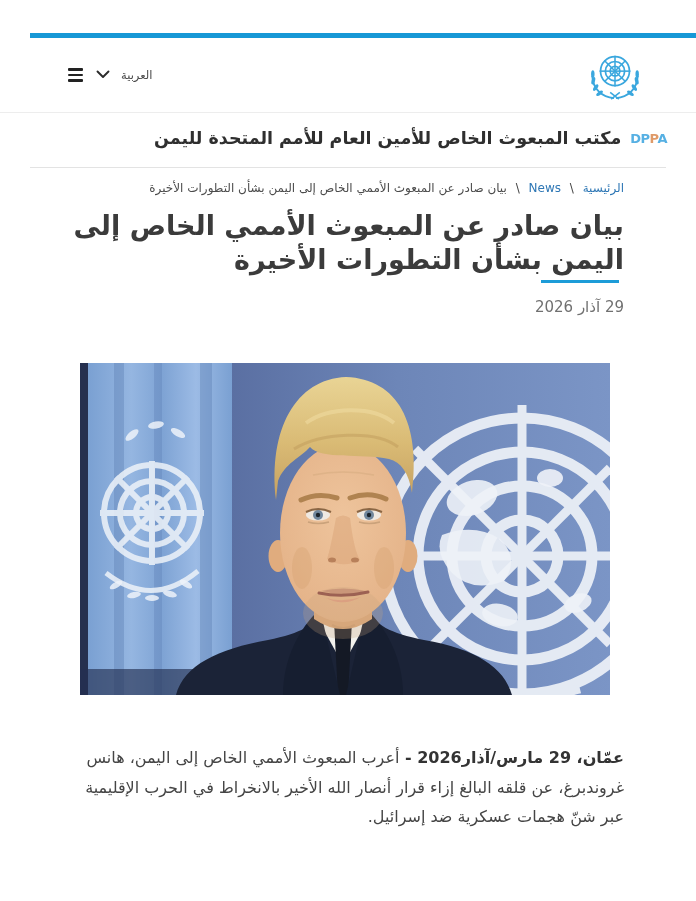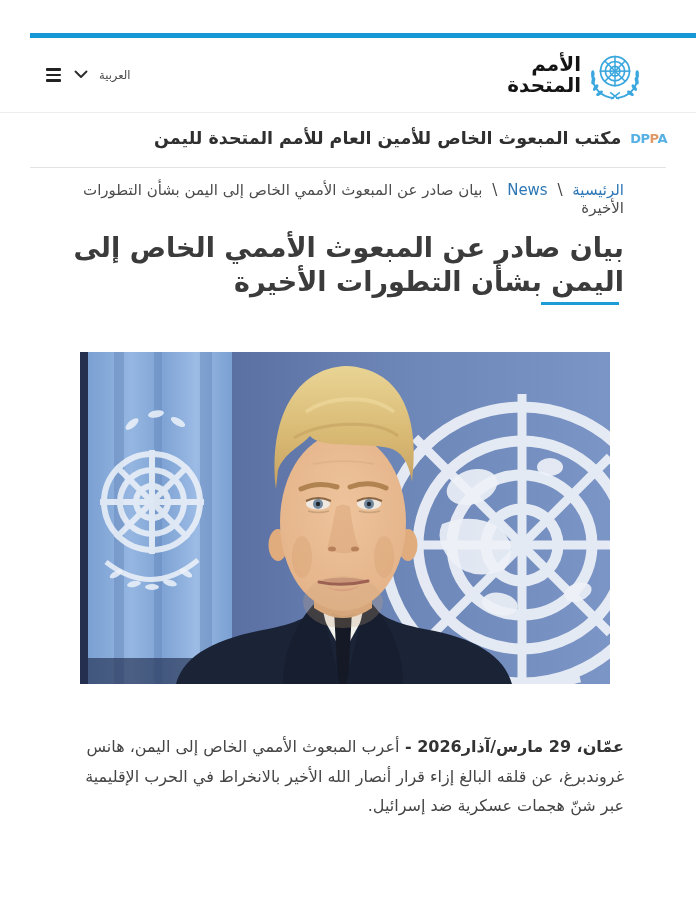--- a/index.html
+++ b/index.html
@@ -7,41 +7,41 @@
   body {
     width:696px; height:901px; overflow:hidden; background:#ffffff;
     font-family:"DejaVu Sans", sans-serif; position:relative;
   }
   
   .topbar { margin:33px 0 0 30px; height:5px; background:#1798d6; }
 
   
   .header-row {
     display:flex; justify-content:space-between; align-items:center;
-    height:75px; padding:4px 54px 4px 44px; border-bottom:1px solid #ededed;
+    height:75px; padding:4px 54px 4px 66px; border-bottom:1px solid #ededed;
   }
   .controls { display:flex; align-items:center; gap:11px; }
   .hamburger { display:flex; flex-direction:column; gap:3px; cursor:pointer; padding:2px; }
   .hamburger span { display:block; width:15px; height:2.4px; background:#222; border-radius:1px; }
   .chev { display:flex; align-items:center; cursor:pointer; }
   .lang-label { font-size:11.5px; color:#4a4a4a; cursor:pointer; }
   .un-logo { display:flex; align-items:center; gap:7px; cursor:pointer; }
   .un-wordmark { text-align:right; font-weight:bold; color:#141414; font-size:20px; line-height:21px; }
 
   
   .site-row { display:flex; justify-content:flex-end; align-items:center; gap:9px; padding:15px 29px 19px 40px; }
   .site-title { font-size:17.5px; font-weight:bold; color:#2f2f2f; direction:rtl; }
   .dppa { font-size:13px; font-weight:bold; letter-spacing:-0.5px; cursor:pointer; }
   .dppa .b { color:#56b0e3; } .dppa .o { color:#df9a68; }
 
   .divider { border:none; border-top:1px solid #e3e3e3; margin:0 30px; }
 
   
   .container { direction:rtl; margin:0 72px 0 66px; width:558px; text-align:right; }
-  .breadcrumb { margin-top:13px; font-size:15px; color:#4c4c4c; }
+  .breadcrumb { margin-top:13px; font-size:12px; color:#4c4c4c; }
   .breadcrumb .lnk { color:#2e77b5; text-decoration:none; cursor:pointer; }
   .breadcrumb .sep { margin:0 5px; color:#444; }
   h1.article-title { margin:14px 0 0; font-size:27px; line-height:34px; color:#3b3b3b; font-weight:bold; }
   .accent-bar { width:78px; height:3px; background:#1d9cd8; margin-top:3px; margin-right:5px; }
   .article-date { margin-top:15px; font-size:15px; color:#707070; }
   figure.photo { margin:47px 14px 0 0; width:530px; height:332px; padding:0; }
   p.body-text { margin:48px 0 0; font-size:16px; line-height:29.5px; color:#454545; }
   p.body-text strong { color:#333; }
 </style>
 </head>
@@ -58,24 +58,20 @@
     </div>
     <div class="chev">
       <svg width="14" height="9" viewBox="0 0 14 9">
           <polyline points="1.5,1.5 7,7 12.5,1.5" fill="none" stroke="#2b2b2b" stroke-width="1.9" stroke-linecap="round" stroke-linejoin="round"></polyline>
         </svg>
     </div>
     <span class="lang-label">العربية</span>
   </div>
 
   <div class="un-logo">
-    <div class="un-wordmark">
-      <div>الأمم</div>
-      <div>المتحدة</div>
-    </div>
     <svg width="54" height="54" viewBox="0 0 56 56">
       <g stroke="#3aa7de" fill="none">
         <circle cx="28" cy="24" r="5" stroke-width="1.8"></circle>
         <circle cx="28" cy="24" r="10" stroke-width="1.8"></circle>
         <circle cx="28" cy="24" r="15" stroke-width="1.8"></circle>
         <line x1="12" y1="24" x2="44" y2="24" stroke-width="1.6"></line>
         <line x1="28" y1="8" x2="28" y2="40" stroke-width="1.6"></line>
         <line x1="17" y1="13" x2="39" y2="35" stroke-width="1.6"></line>
         <line x1="17" y1="35" x2="39" y2="13" stroke-width="1.6"></line>
         <path d="M 27 52 C 14 51 5 42 4.5 29" stroke-width="2"></path>
@@ -109,20 +105,21 @@
     <span class="lnk">الرئيسية</span>
     <span class="sep">\</span>
     <span class="lnk">News</span>
     <span class="sep">\</span>
     <span>بيان صادر عن المبعوث الأممي الخاص إلى اليمن بشأن التطورات الأخيرة</span>
   </nav>
 
   <h1 class="article-title">بيان صادر عن المبعوث الأممي الخاص إلى اليمن بشأن التطورات الأخيرة</h1>
   <div class="accent-bar"></div>
 
+  <div class="article-date">29 آذار 2026</div>
 
   <figure class="photo">
     <svg width="530" height="332" viewBox="0 0 530 332">
       <defs>
         <linearGradient id="wallGrad" x1="0" y1="0" x2="1" y2="0">
           <stop offset="0" stop-color="#47598a"></stop>
             <stop offset="0.28" stop-color="#5a6fa2"></stop>
           <stop offset="0.6" stop-color="#6d86b8"></stop>
             <stop offset="1" stop-color="#7b95c6"></stop>
         </linearGradient>

